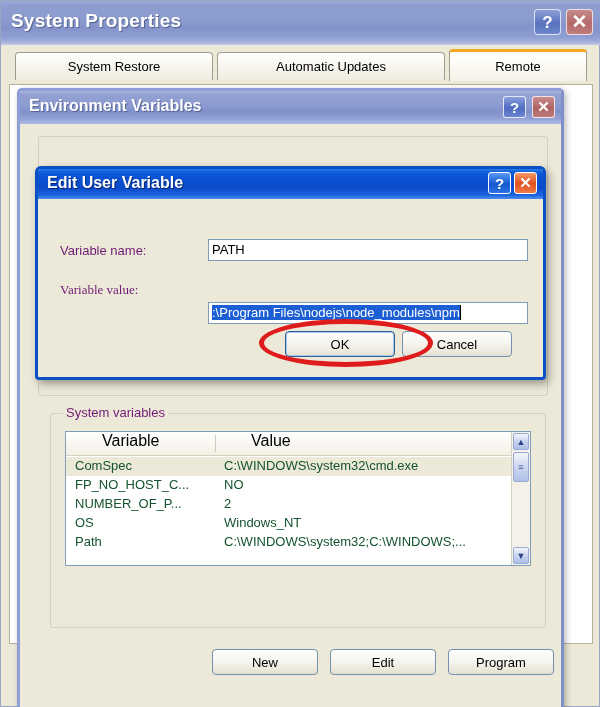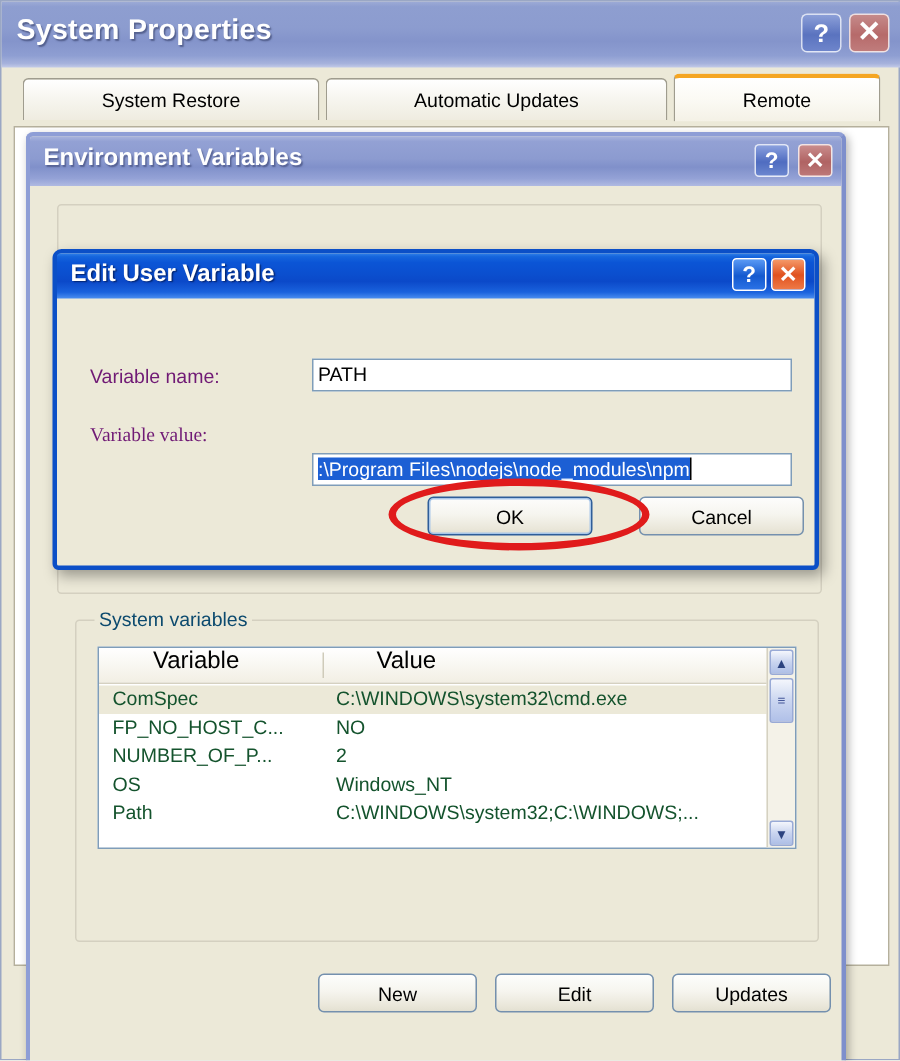--- a/index.html
+++ b/index.html
@@ -186,21 +186,21 @@
     left: 30px; top: 322px;
     width: 496px; height: 215px;
     border: 1px solid #d4d0c0;
     border-radius: 3px;
     box-sizing: border-box;
   }
   #sys-group-label {
     position: absolute;
     left: 12px; top: -9px;
     font-size: 13px;
-    color: #0c4a6e;
+    color: #701a75;
     background: #ece9d8;
     padding: 0 3px;
     white-space: nowrap;
   }
   #sys-table {
     position: absolute;
     left: 14px; top: 17px;
     width: 466px; height: 135px;
     background: #ffffff;
     border: 1px solid #7f9db9;
@@ -386,21 +386,21 @@
   }
   #input-value-caret {
     display: inline-block;
     width: 1px;
     height: 15px;
     background: #000;
     vertical-align: -3px;
   }
 
   #editdlg-ok     { left: 247px; top: 162px; width: 110px; }
-  #editdlg-cancel { left: 364px; top: 162px; width: 110px; margin-left: 24px; }
+  #editdlg-cancel { left: 364px; top: 162px; width: 110px; }
 
   
   #red-ellipse {
     position: absolute;
     left: 259px; top: 319px;
     width: 174px; height: 48px;
     border: 5px solid #e01b1b;
     border-radius: 50%;
     box-sizing: border-box;
     pointer-events: none;
@@ -482,21 +482,21 @@
         <div id="sys-scroll">
           <div class="sb-arrow up">▲</div>
           <div id="sb-thumb">≡</div>
           <div class="sb-arrow down">▼</div>
         </div>
       </div>
     </div>
 
     <div class="xpbtn" id="btn-edit">Edit</div>
     <div class="xpbtn" id="btn-new">New</div>
-    <div class="xpbtn" id="btn-delete">Updates</div>
+    <div class="xpbtn" id="btn-delete">Program</div>
 
   </div>
 
   <div id="editdlg">
 
     <div id="editdlg-titlebar">
       <div id="editdlg-title">Edit User Variable</div>
       <div class="editbtn help">?</div>
       <div class="editbtn close">✕</div>
     </div>

